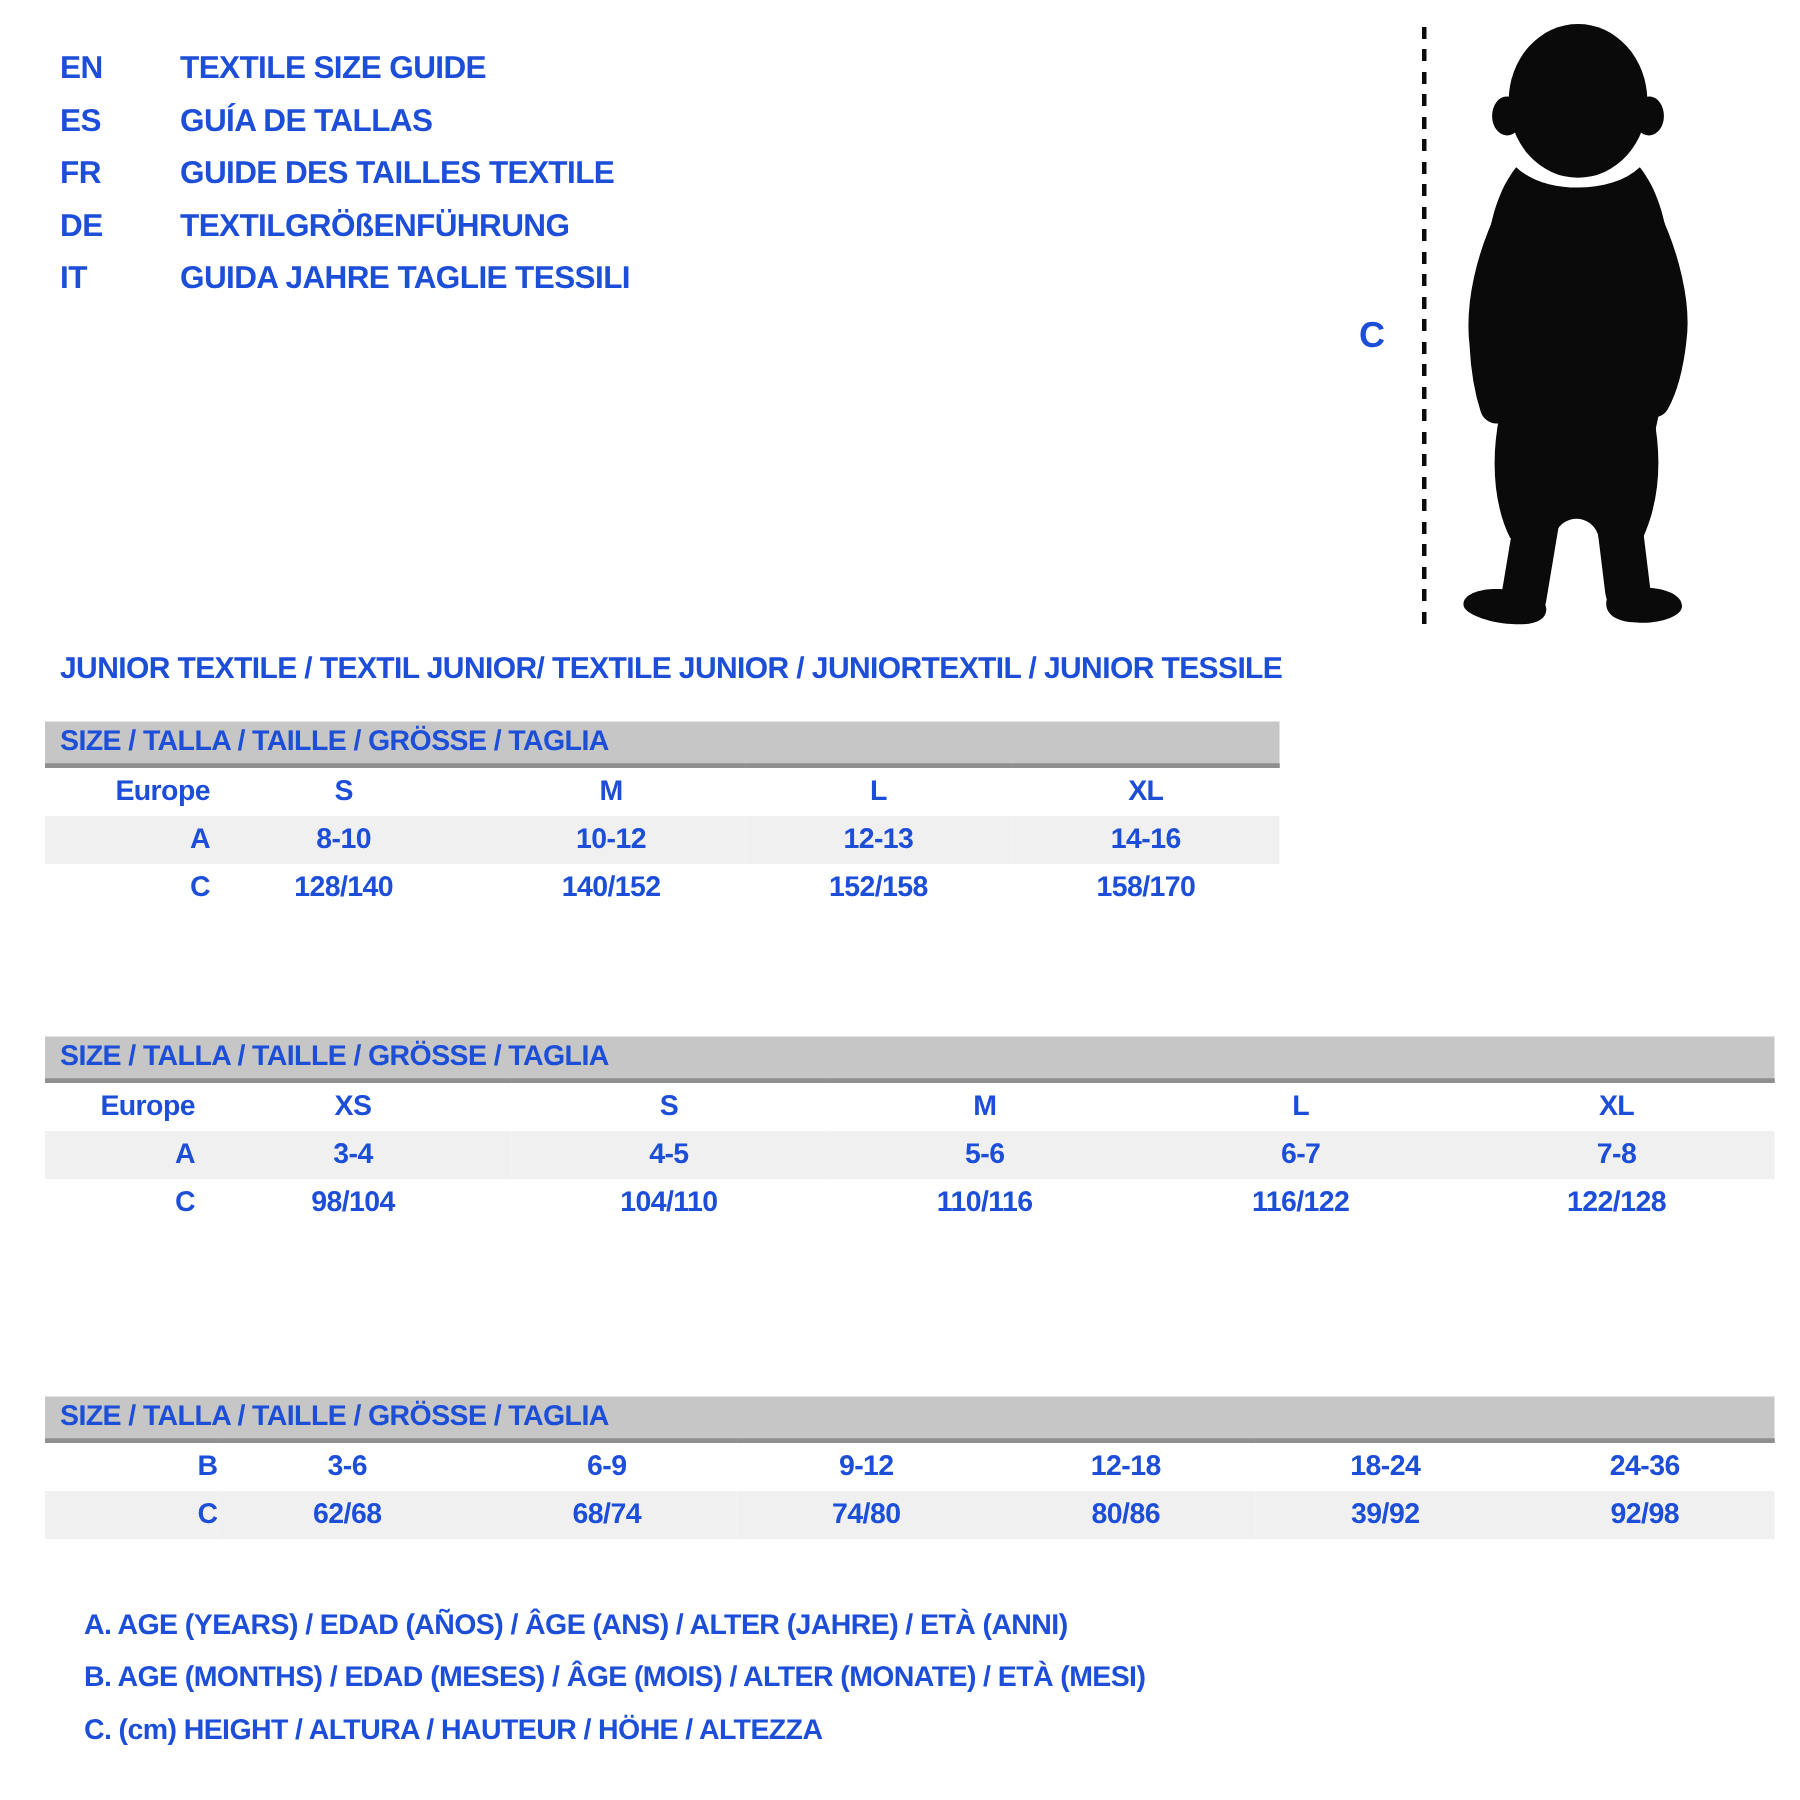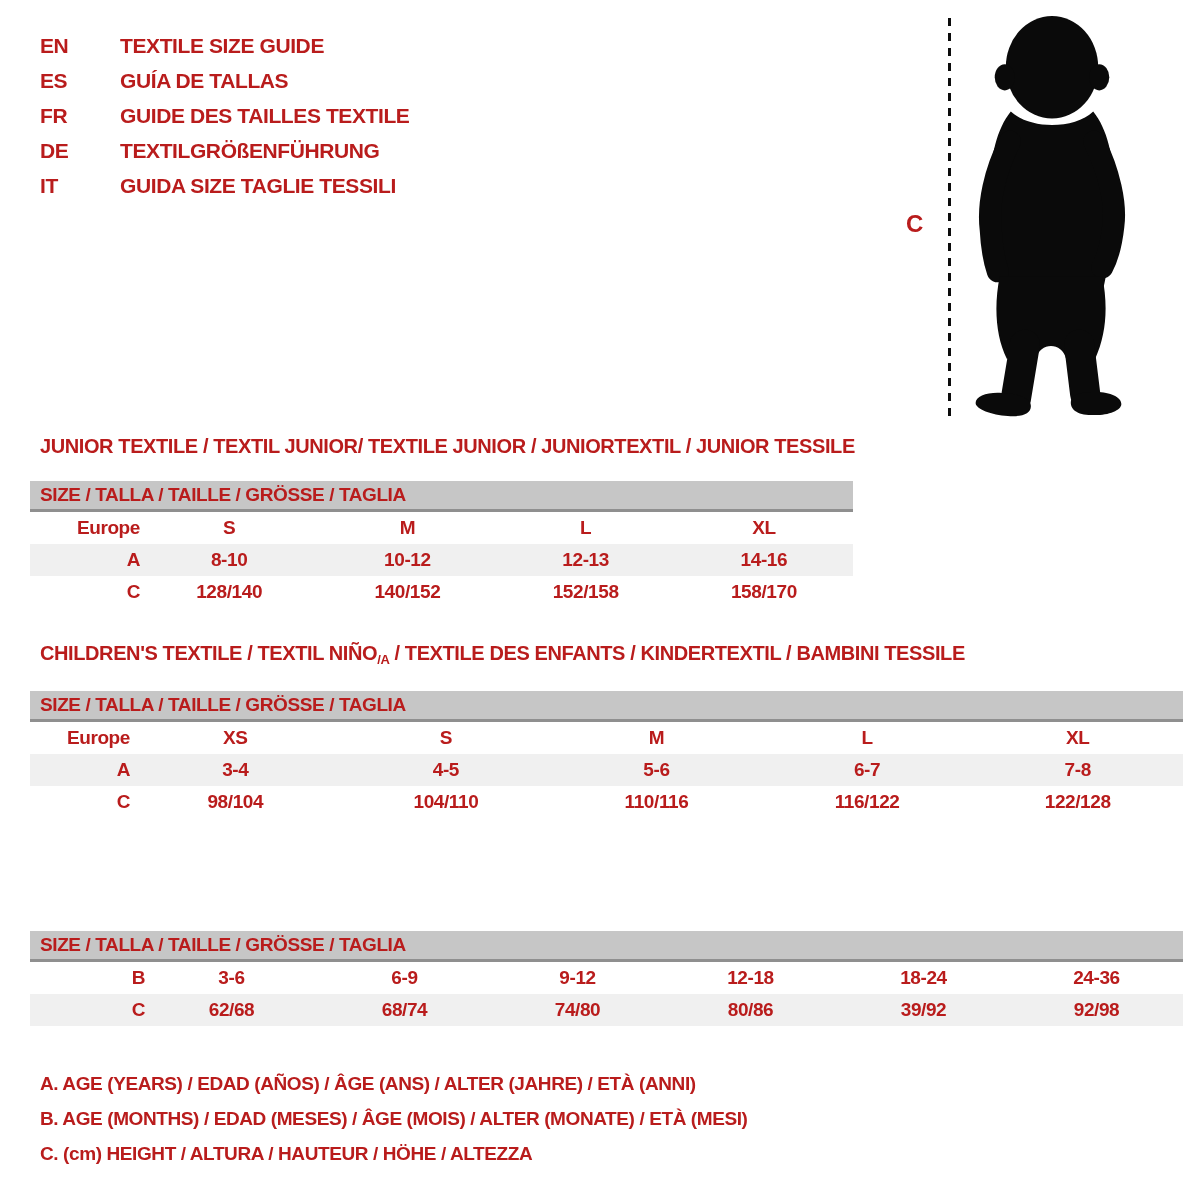--- a/index.html
+++ b/index.html
@@ -1,19 +1,19 @@
 <!DOCTYPE html>
 <html><head>
 <meta charset="utf-8">
 <style>
   html,body{margin:0;padding:0;}
   body{background:#ffffff;}
   .page{
     position:relative; width:1200px; height:1200px; background:#ffffff;
-    font-family:"Liberation Sans", sans-serif; font-weight:700; color:#b91c1c;
+    font-family:"Liberation Sans", sans-serif; font-weight:700; color:#1d4ed8;
     letter-spacing:-0.4px; overflow:hidden;
   }
   
   .lang-block{position:absolute; left:40px; top:28px;}
   .lang-row{display:flex; height:35px; align-items:center; font-size:21px;}
   .lang-code{width:80px;}
   
   .dash-line{position:absolute; left:948px; top:18px; width:3px; height:398px;
     background:repeating-linear-gradient(to bottom,#0c0c0c 0 8px, transparent 8px 15px);}
   .c-label{position:absolute; left:906px; top:210px; font-size:24px;}
@@ -32,21 +32,21 @@
   .size-table td{text-align:center; height:32px; padding:0;}
   .size-table td.lbl{text-align:right; padding-left:10px;}
   .row-shade{background:#f0f0f0;}
   .t-junior{top:481px; width:823px;}
   .t-children{top:691px; width:1153px;}
   .t-babies{top:931px; width:1153px;}
   .t-junior col.lbl{width:110px;}
   .t-children col.lbl{width:100px;}
   .t-babies col.lbl{width:115px;}
   
-  .legend{position:absolute; left:40px; top:1066px; font-size:19px;}
+  .legend{position:absolute; left:56px; top:1066px; font-size:19px;}
   .legend-row{height:35px; display:flex; align-items:center; white-space:nowrap;}
 </style>
 </head>
 <body>
 
 <div class="page">
 
   <div class="lang-block">
     <div class="lang-row">
       <span class="lang-code">EN</span>
@@ -59,21 +59,21 @@
     <div class="lang-row">
       <span class="lang-code">FR</span>
       <span>GUIDE DES TAILLES TEXTILE</span>
     </div>
     <div class="lang-row">
       <span class="lang-code">DE</span>
       <span>TEXTILGRÖßENFÜHRUNG</span>
     </div>
     <div class="lang-row">
       <span class="lang-code">IT</span>
-      <span>GUIDA SIZE TAGLIE TESSILI</span>
+      <span>GUIDA JAHRE TAGLIE TESSILI</span>
     </div>
   </div>
 
   <div class="dash-line"></div>
   <div class="c-label">C</div>
   <svg class="silhouette" viewBox="0 0 174 402" aria-hidden="true">
     <g fill="#0a0a0a" stroke="none">
       <ellipse cx="88" cy="54" rx="46" ry="51"></ellipse>
       <ellipse cx="41" cy="64" rx="10" ry="13"></ellipse>
       <ellipse cx="135" cy="64" rx="10" ry="13"></ellipse>
@@ -120,23 +120,20 @@
       <tr>
         <td class="lbl">C</td>
         <td>128/140</td>
         <td>140/152</td>
         <td>152/158</td>
         <td>158/170</td>
       </tr>
     </tbody>
   </table>
 
-  <div class="sec-heading h-children">
-    <span>CHILDREN'S TEXTILE / TEXTIL NIÑO</span><span class="sub">/A</span><span> / TEXTILE DES ENFANTS / KINDERTEXTIL / BAMBINI TESSILE</span>
-  </div>
   <table class="size-table t-children">
     <colgroup>
         <col class="lbl">
         <col>
         <col>
         <col>
         <col>
         <col>
       </colgroup>
     <thead>

